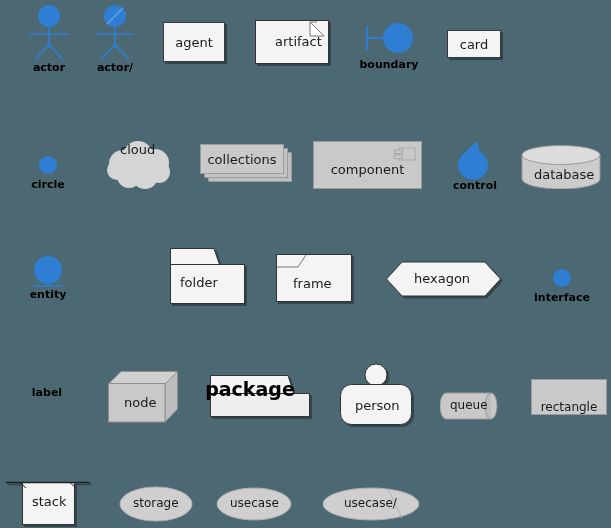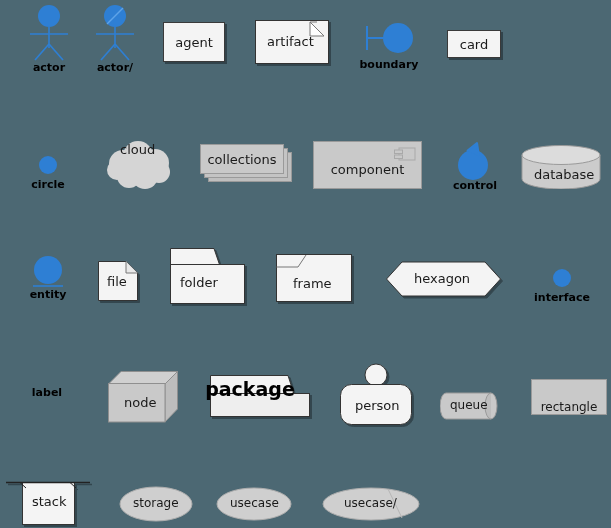--- a/index.html
+++ b/index.html
@@ -75,21 +75,21 @@
     <span class="boxtext">agent</span>
   </div>
 
   <div class="item" style="left:255px;top:20px;width:74px;height:44px;">
     <svg class="dropsh" width="74" height="44" viewBox="0 0 74 44">
       <rect x="0.5" y="0.5" width="73" height="43" fill="#f4f4f4" stroke="#333" stroke-width="1"></rect>
       <polyline points="55,2 55,16 69,16" fill="#ffffff" stroke="#777" stroke-width="1"></polyline>
       <polyline points="55,2 69,16" fill="none" stroke="#777" stroke-width="1"></polyline>
       <line x1="55" y1="2" x2="62" y2="2" stroke="#777" stroke-width="1"></line>
     </svg>
-    <span class="boxtext" style="position:absolute;left:12px;top:14px;">artifact</span>
+    <span class="boxtext" style="position:absolute;left:20px;top:14px;">artifact</span>
   </div>
 
   <div class="item" style="left:358px;top:16px;width:62px;height:56px;">
     <svg width="62" height="44" viewBox="0 0 62 44">
       <line x1="9" y1="10" x2="9" y2="34" stroke="#2e7fd4" stroke-width="2"></line>
       <line x1="9" y1="22" x2="26" y2="22" stroke="#2e7fd4" stroke-width="2"></line>
       <circle cx="40" cy="22" r="15" fill="#2e7fd4"></circle>
     </svg>
     <div class="cap" style="top:42px;">boundary</div>
   </div>
@@ -155,27 +155,20 @@
   </div>
 
   <div class="item" style="left:22px;top:254px;width:52px;height:50px;">
     <svg width="52" height="40" viewBox="0 0 52 40">
       <circle cx="26" cy="16" r="14" fill="#2e7fd4"></circle>
       <line x1="11" y1="32" x2="41" y2="32" stroke="#2e7fd4" stroke-width="1.6"></line>
     </svg>
     <div class="cap" style="top:34px;">entity</div>
   </div>
 
-  <div class="item" style="left:98px;top:261px;width:40px;height:40px;">
-    <svg class="dropsh" width="40" height="40" viewBox="0 0 40 40">
-      <path d="M0.5,0.5 L28,0.5 L39.5,12 L39.5,39.5 L0.5,39.5 Z" fill="#f4f4f4" stroke="#333" stroke-width="1"></path>
-      <polyline points="28,0.5 28,12 39.5,12" fill="#e9e9e9" stroke="#777" stroke-width="1"></polyline>
-    </svg>
-    <span class="boxtext" style="position:absolute;left:9px;top:13px;">file</span>
-  </div>
 
   <div class="item" style="left:170px;top:248px;width:75px;height:56px;">
     <svg class="dropsh" width="75" height="56" viewBox="0 0 75 56">
       <path d="M0.5,0.5 L44,0.5 L50,18 L0.5,18 Z" fill="#f4f4f4" stroke="#333" stroke-width="1"></path>
       <rect x="0.5" y="16.5" width="74" height="39" fill="#f4f4f4" stroke="#333" stroke-width="1"></rect>
     </svg>
     <span class="boxtext" style="position:absolute;left:10px;top:27px;">folder</span>
   </div>
 
   <div class="item" style="left:276px;top:254px;width:80px;height:48px;">

